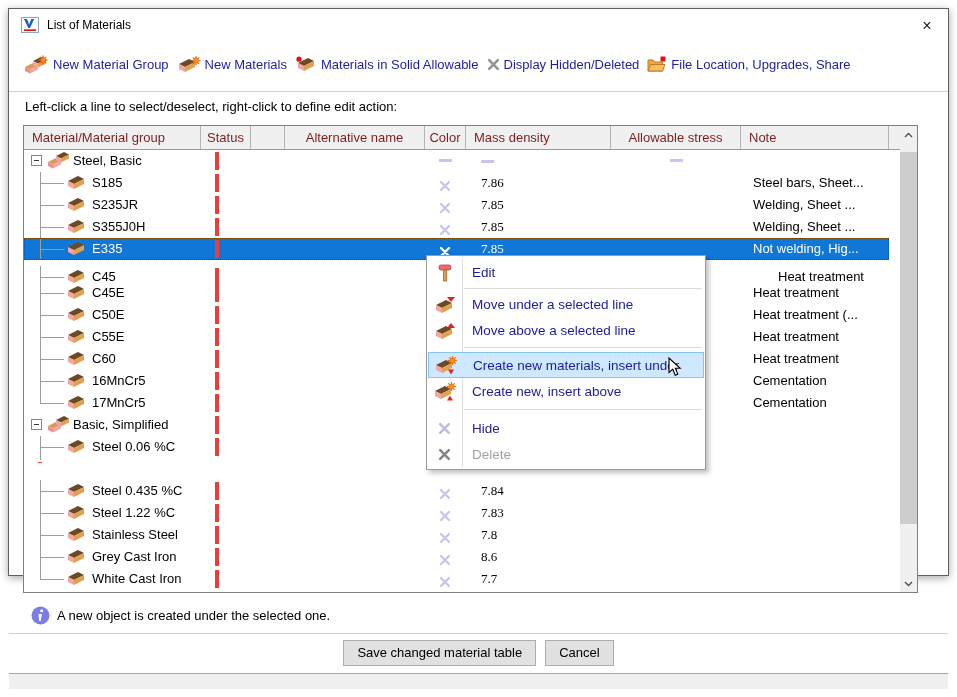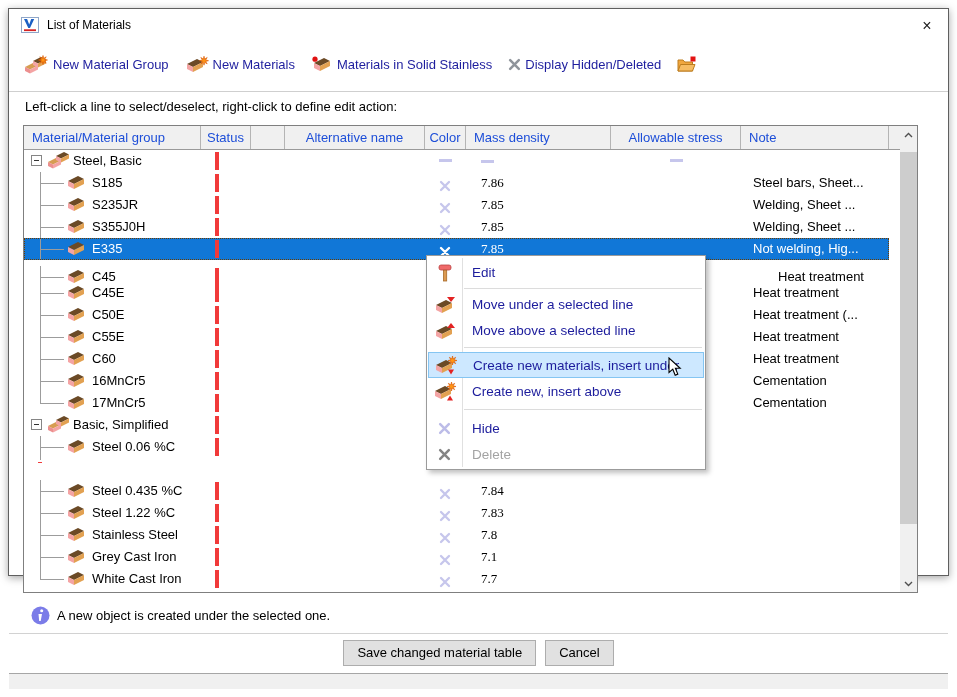--- a/index.html
+++ b/index.html
@@ -7,31 +7,31 @@
        font-family:"Liberation Sans","DejaVu Sans",sans-serif;-webkit-font-smoothing:antialiased;}
   .window{position:absolute;left:8px;top:8px;width:941px;height:568px;background:#fff;
           border:1px solid #5f5f5f;box-shadow:0 2px 8px rgba(0,0,0,.35);box-sizing:border-box;}
   
   .titlebar{position:absolute;left:0;top:0;width:100%;height:33px;background:#fff;}
   .appicon{position:absolute;left:12px;top:8px;width:18px;height:16px;}
   .title{position:absolute;left:38px;top:0;height:33px;line-height:33px;font-size:12px;color:#000;}
   .closebtn{position:absolute;right:4px;top:0;width:34px;height:33px;text-align:center;line-height:33px;
             font-size:16px;color:#222;cursor:default;}
   
-  .toolbar{position:absolute;left:14px;top:38px;height:34px;display:flex;align-items:center;gap:16px;}
+  .toolbar{position:absolute;left:14px;top:38px;height:34px;display:flex;align-items:center;gap:8px;}
   .titem{display:flex;align-items:center;gap:4px;font-size:13px;color:#1e1e9e;white-space:nowrap;}
   .ticon{display:inline-flex;align-items:center;justify-content:center;}
   .sep1{position:absolute;left:0;top:82px;width:100%;height:1px;background:#cfcfcf;}
   .instruction{position:absolute;left:16px;top:90px;font-size:13px;color:#000;}
   
   .mtable{position:absolute;left:14px;top:116px;width:895px;height:468px;border:1px solid #7f7f7f;
           box-sizing:border-box;background:#fff;overflow:hidden;}
   .thead{position:absolute;left:0;top:0;width:876px;height:24px;background:#f0f0f0;
          border-bottom:1px solid #9a9a9a;display:flex;box-sizing:border-box;}
-  .th{height:23px;line-height:23px;font-size:13px;color:#1d4ed8;border-right:1px solid #b4b4b4;
+  .th{height:23px;line-height:23px;font-size:13px;color:#7f1d1d;border-right:1px solid #b4b4b4;
       box-sizing:border-box;overflow:hidden;white-space:nowrap;}
   .th.left{padding-left:8px;text-align:left;} .th.center{text-align:center;}
   .c0{width:177px;} .c1{width:50px;} .c2{width:34px;} .c3{width:140px;} .c4{width:41px;}
   .c5{width:145px;} .c6{width:130px;} .c7{width:148px;} .c8{width:11px;border-right:none;}
   .tbody{position:absolute;left:0;top:0;width:876px;height:100%;}
   .trow{position:absolute;left:0;width:876px;height:22px;display:flex;}
   .cell{position:relative;height:22px;line-height:22px;font-size:13px;color:#000;box-sizing:border-box;
         overflow:hidden;white-space:nowrap;}
   .trow.selected .cell:not(.c8){background:#1177d7;}
   .trow.selected .lbl,.trow.selected .c5,.trow.selected .c7{color:#fff;}
@@ -137,38 +137,39 @@
       <span class="ticon">
           <svg width="22" height="16" viewBox="0 0 22 16">
             <g transform="translate(1,1)">
               <polygon points="2,6 12,1 18,4 8,9" fill="#6b4a26"></polygon>
               <polygon points="8,9 18,4 18,9 8,14" fill="#e2a152"></polygon>
               <polygon points="2,6 8,9 8,14 2,11" fill="#f4a4a4"></polygon>
             </g>
             <circle cx="4" cy="3.2" r="2.6" fill="#e01212"></circle>
           </svg>
         </span>
-      <span>Materials in Solid Stainless</span>
+      <span>Materials in Solid Allowable</span>
     </span>
     <span class="titem">
       <span class="ticon">
           <svg width="13" height="13" viewBox="0 0 12 12">
             <path d="M2 2 L10 10 M10 2 L2 10" stroke="#8f949b" stroke-width="2.3" stroke-linecap="round" fill="none"></path>
           </svg>
         </span>
       <span>Display Hidden/Deleted</span>
     </span>
     <span class="titem">
       <span class="ticon">
           <svg width="20" height="17" viewBox="0 0 20 17">
             <path d="M1,6 L1,4 L6,4 L7.8,6 L15.5,6 L15.5,15 L1,15 Z" fill="#f0a73f" stroke="#bd7d1e" stroke-width="1"></path>
             <path d="M1,15 L3.5,8.5 L18,8.5 L15.5,15 Z" fill="#f6bc63" stroke="#bd7d1e" stroke-width="1"></path>
             <rect x="13.5" y="0.5" width="5" height="5" fill="#e31212"></rect>
           </svg>
         </span>
+      <span>File Location, Upgrades, Share</span>
     </span>
   </div>
 
   <div class="sep1"></div>
   <div class="instruction">Left-click a line to select/deselect, right-click to define edit action:</div>
 
   <div class="mtable">
     <div class="tbody">
         <div class="trow group" style="top: 24px;">
           <div class="cell c0 c-name">
@@ -656,21 +657,21 @@
           <div class="cell c1">
             <span class="sdash"></span>
           </div>
           <div class="cell c2"></div>
           <div class="cell c3"></div>
           <div class="cell c4 ctr">
             <span class="cxmark"><svg width="12" height="12" viewBox="0 0 12 12">
                 <path d="M2 2 L10 10 M10 2 L2 10" stroke="#c6c6ec" stroke-width="2.3" stroke-linecap="round" fill="none"></path>
               </svg></span>
           </div>
-          <div class="cell c5 val">7.1</div>
+          <div class="cell c5 val">8.6</div>
           <div class="cell c6 ctr"></div>
           <div class="cell c7 val"></div>
           <div class="cell c8"></div>
         </div>
         <div class="trow mat" style="top: 442px;">
           <div class="cell c0 c-name">
             <span class="vline half"></span>
             <span class="hline"></span>
             <span class="micon"><svg width="20" height="15" viewBox="0 0 20 15">
                 <polygon points="2,6 12,1 18,4 8,9" fill="#6b4a26"></polygon>

